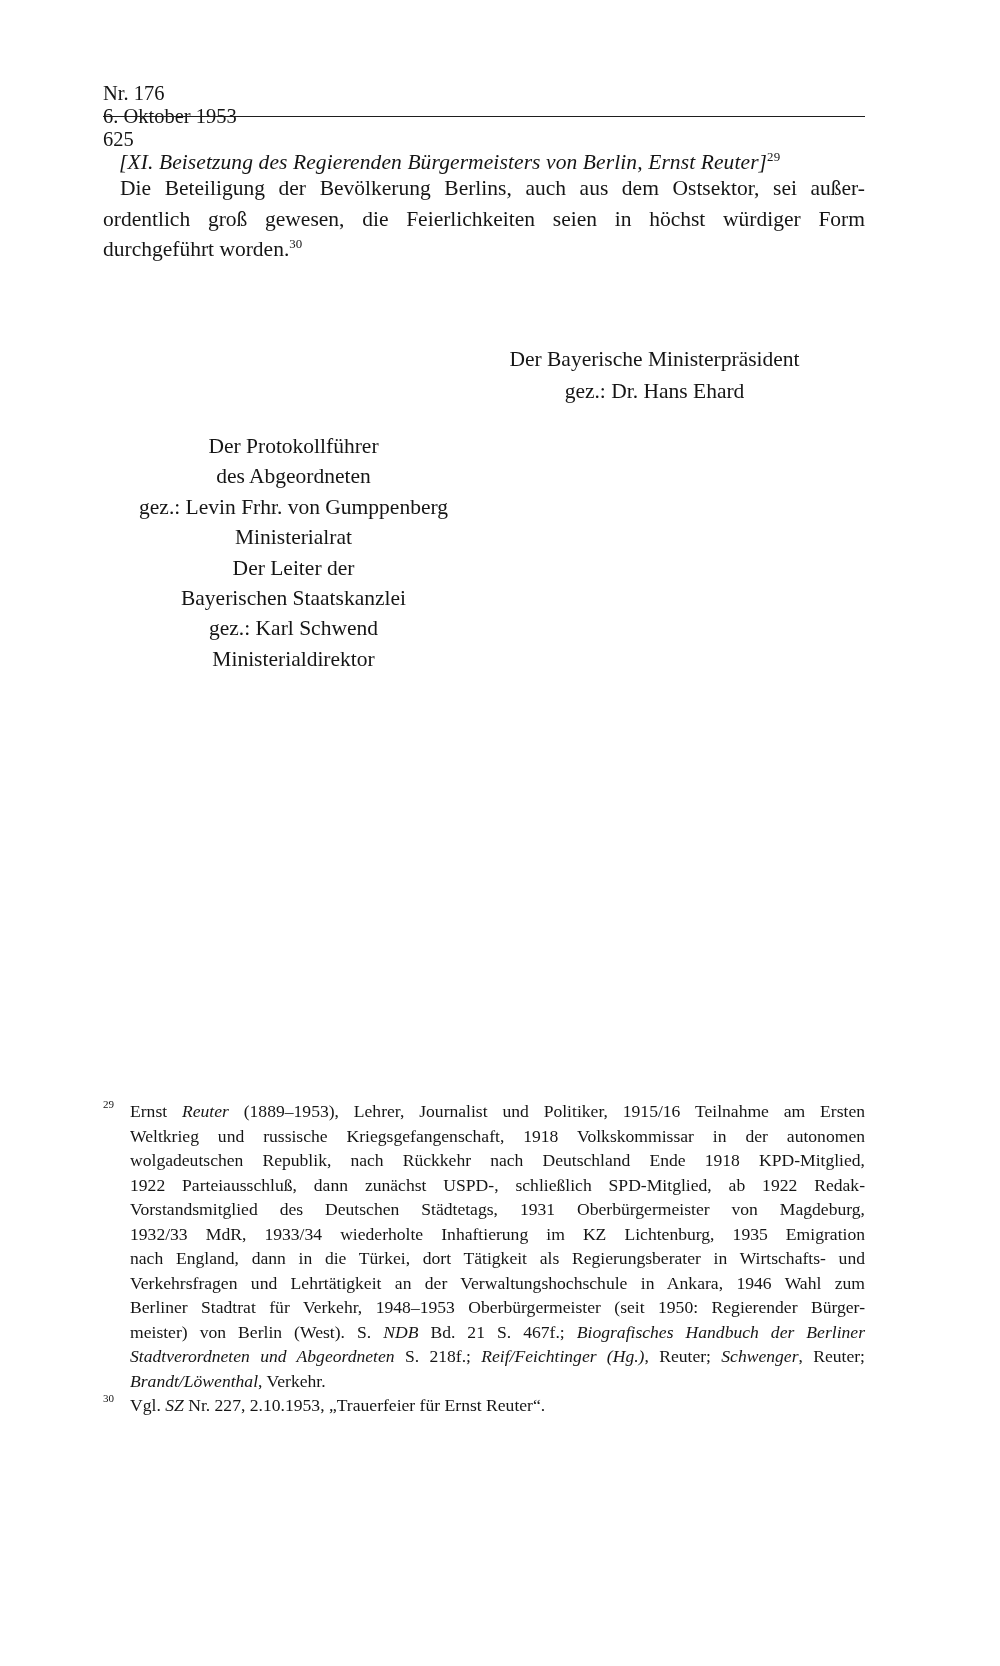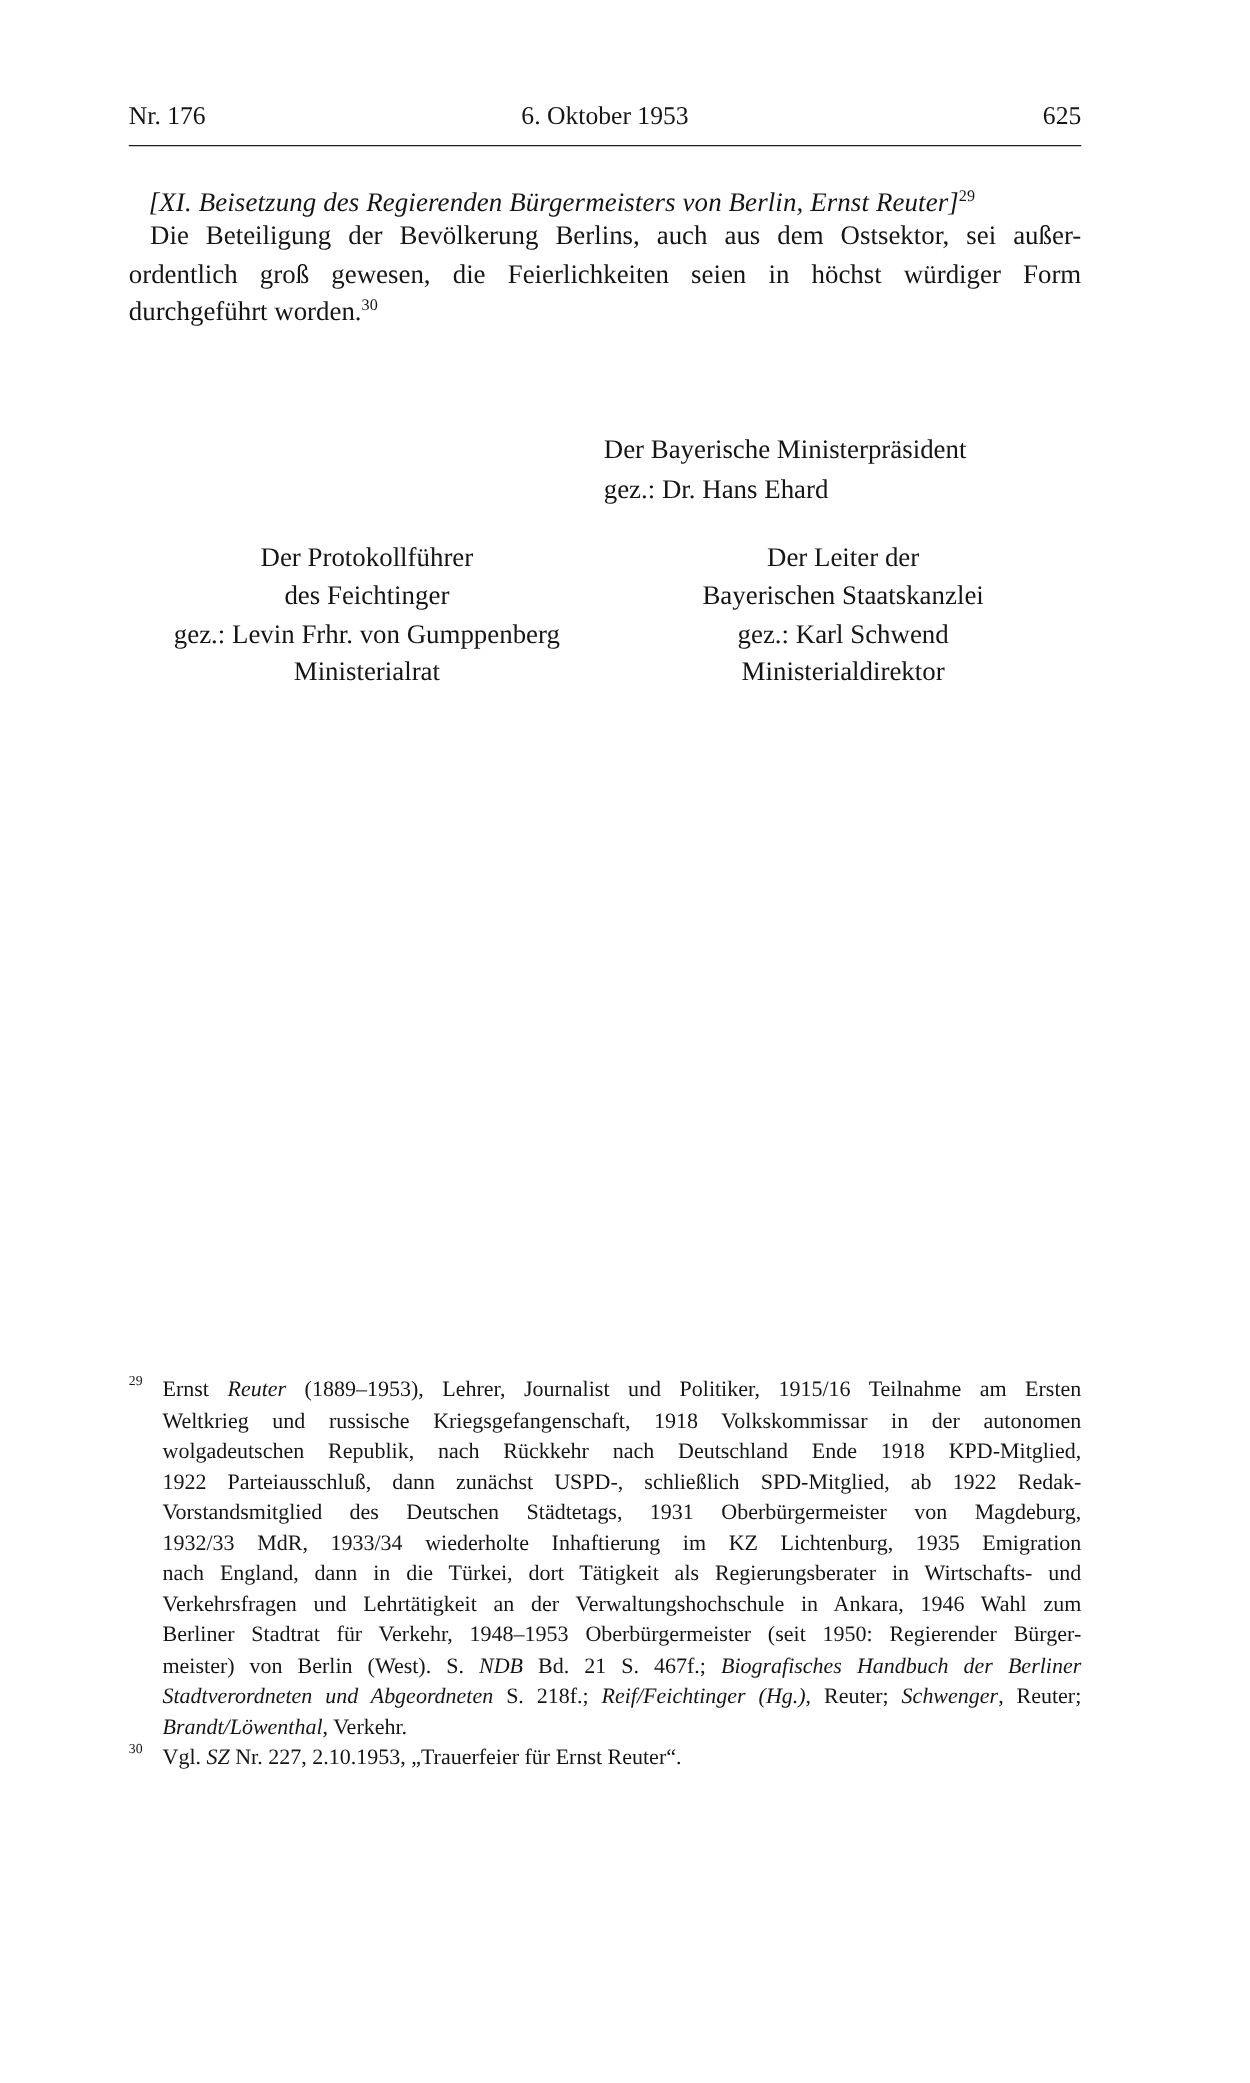--- a/index.html
+++ b/index.html
@@ -5,21 +5,21 @@
   html, body { margin: 0; padding: 0; background: #ffffff; }
   .page {
     position: relative;
     width: 1000px;
     height: 1666px;
     background: #ffffff;
     font-family: "Liberation Serif", serif;
     color: #151515;
     overflow: hidden;
   }
-  .textcol { position: absolute; left: 103px; width: 762px; }
+  .textcol { position: absolute; left: 103px; width: 762px; flex-direction: column; }
 
   
   .pagehead { top: 82px; display: flex; align-items: baseline; font-size: 20.5px; }
   .ph-left  { flex: 1; text-align: left; }
   .ph-center{ flex: 2; text-align: center; }
   .ph-right { flex: 1; text-align: right; }
   .rule { top: 116px; height: 0; border-top: 1.6px solid #1e1e1e; }
 
   
   .doc-heading {
@@ -32,22 +32,22 @@
   
   .docbody { top: 173px; font-size: 21.5px; }
   .tline { line-height: 30.5px; }
   .just { text-align: justify; text-align-last: justify; }
   .it { font-style: italic; }
   sup { font-size: 0.6em; vertical-align: super; line-height: 0; }
   .para.indent .tline:first-child { text-indent: 17px; }
 
   
   .sig-primary {
-    position: absolute; top: 344px; left: 483px; width: 381px;
-    font-size: 21.5px;
+    position: absolute; top: 344px; left: 464px; width: 381px;
+    text-align: center; font-size: 21.5px;
   }
   .sig-primary .sig-line { line-height: 31.5px; }
   .sig-cols { top: 431px; display: flex; font-size: 21.5px; }
   .sig-col { width: 50%; text-align: center; }
   .sig-line { line-height: 30.4px; }
 
   
   .footnotes { top: 1099px; font-size: 17.6px; }
   .footnote { display: flex; }
   .fn-num { width: 27px; flex: none; }
@@ -79,21 +79,21 @@
     </section>
 
   <div class="sig-primary">
       <div class="sig-line">Der Bayerische Ministerpräsident</div>
       <div class="sig-line">gez.: Dr. Hans Ehard</div>
     </div>
 
   <div class="textcol sig-cols">
     <div class="sig-col">
         <div class="sig-line">Der Protokollführer</div>
-        <div class="sig-line">des Feichtinger</div>
+        <div class="sig-line">des Abgeordneten</div>
         <div class="sig-line">gez.: Levin Frhr. von Gumppenberg</div>
         <div class="sig-line">Ministerialrat</div>
       </div>
     <div class="sig-col">
         <div class="sig-line">Der Leiter der</div>
         <div class="sig-line">Bayerischen Staatskanzlei</div>
         <div class="sig-line">gez.: Karl Schwend</div>
         <div class="sig-line">Ministerialdirektor</div>
       </div>
   </div>

